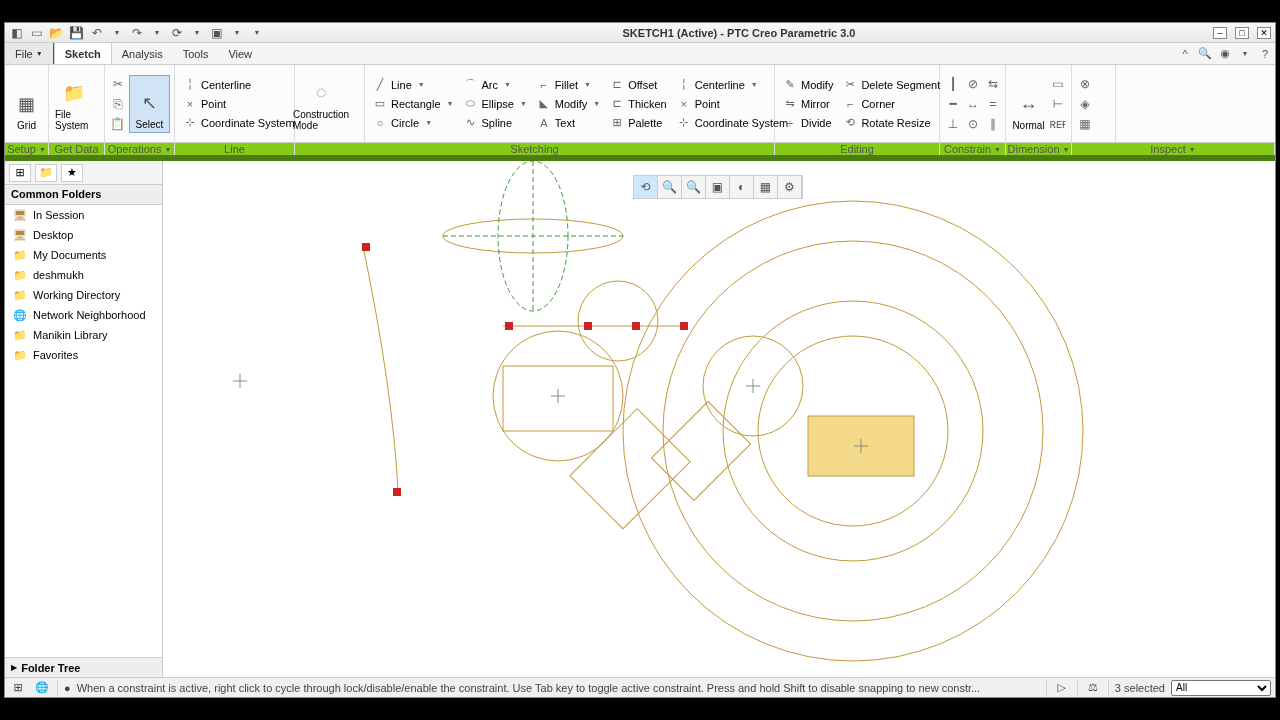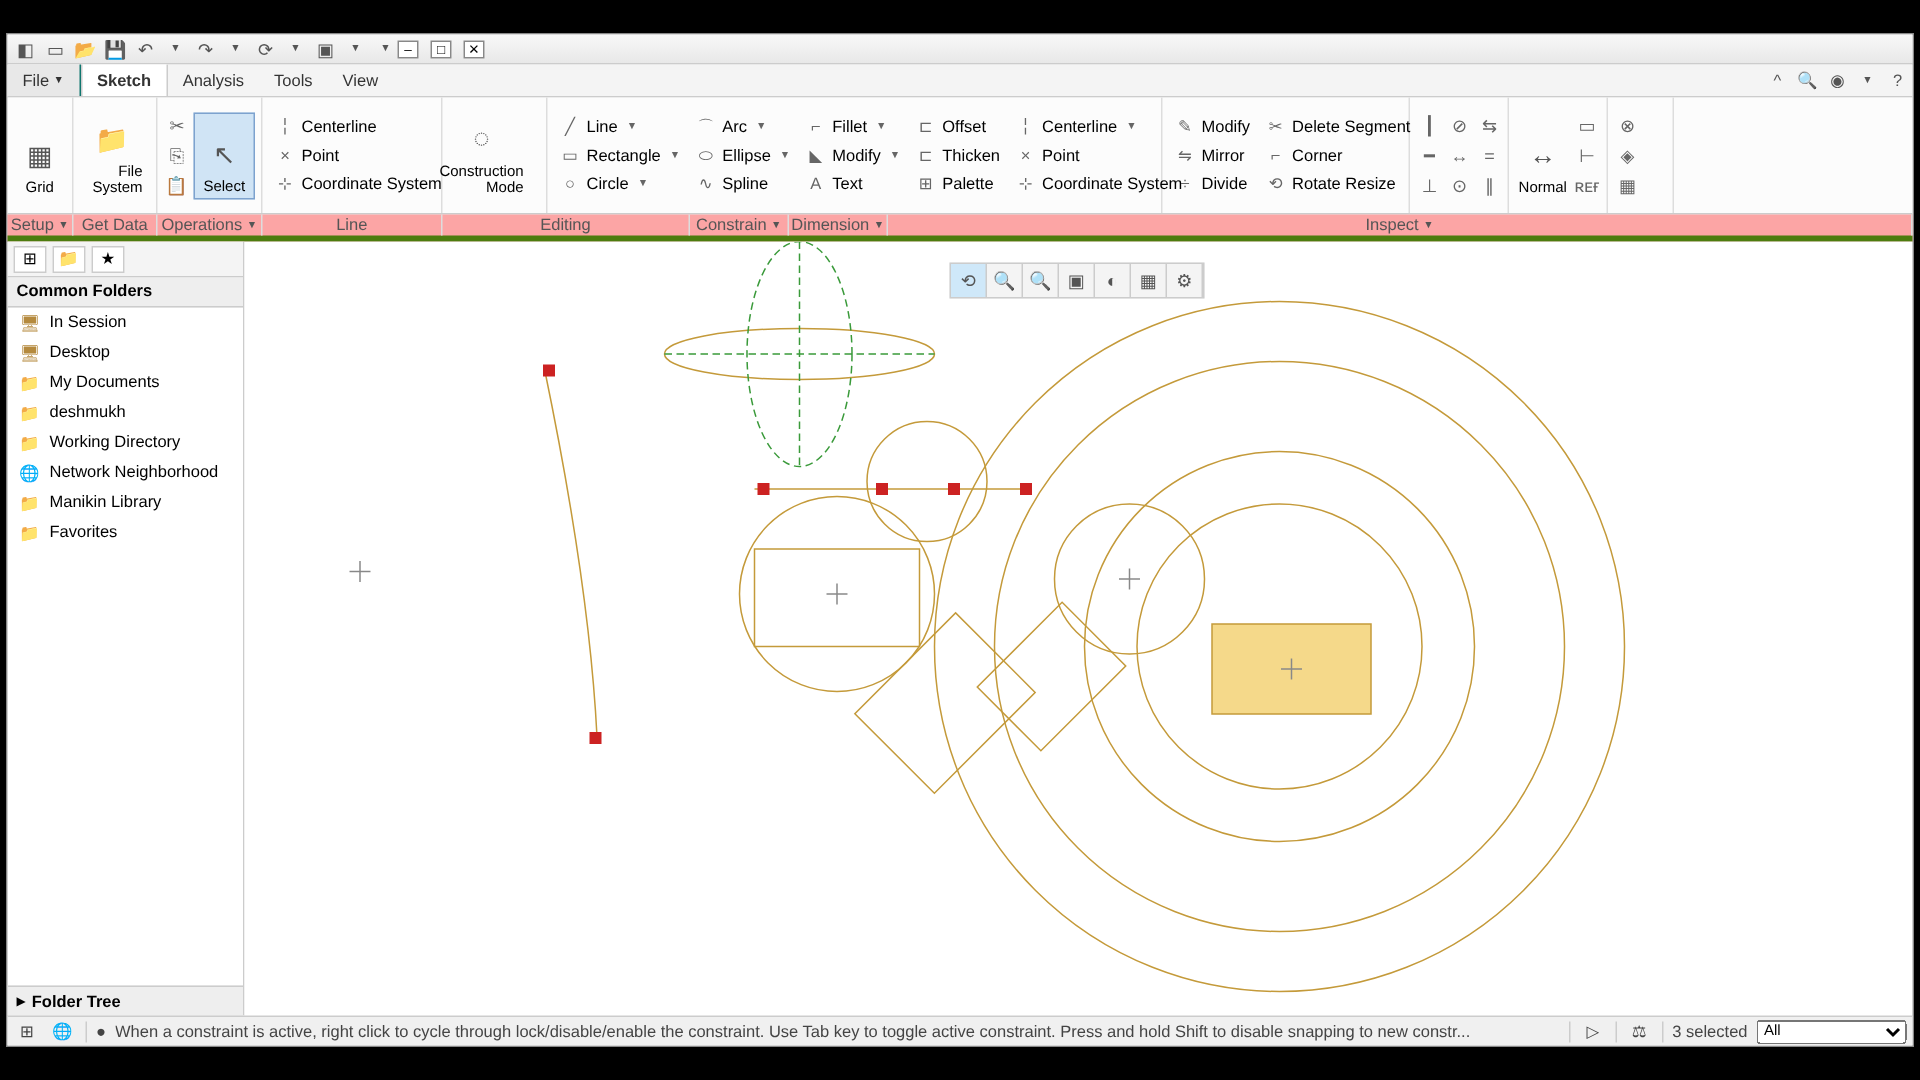--- a/index.html
+++ b/index.html
@@ -16,28 +16,28 @@
 .menubar .tab.file{background:#e8e8e8;border-right:1px solid #0f766e}
 .menubar .tab.active{background:#fff;border-right:1px solid #ccc;border-left:1px solid #ccc;font-weight:bold}
 .menubar .gap{flex:1}
 .menubar .ricon{width:20px;display:flex;align-items:center;justify-content:center;color:#555}
 .ribbon{height:78px;background:#fcfcfc;display:flex;border-bottom:1px solid #ccc}
 .rgroup{border-right:1px solid #ddd;display:flex;flex-direction:column;padding:2px 4px}
 .rgroup .body{flex:1;display:flex;align-items:center;gap:2px}
 .bigbtn{width:44px;height:58px;display:flex;flex-direction:column;align-items:center;justify-content:flex-end;padding:2px;gap:2px;cursor:pointer}
 .bigbtn.sel{background:#d0e4f5;border:1px solid #7da2ce}
 .bigbtn .bi{height:28px;display:flex;align-items:center;justify-content:center;font-size:18px;color:#555}
-.bigbtn .bl{font-size:10px;text-align:right;line-height:11px}
+.bigbtn .bl{font-size:10px;text-align:left;line-height:11px}
 .col3{display:flex;flex-direction:column;gap:1px}
 .rbtn{height:18px;display:flex;align-items:center;gap:4px;padding:0 4px;cursor:pointer;white-space:nowrap}
 .rbtn .ri{width:14px;height:14px;display:flex;align-items:center;justify-content:center;color:#666;font-size:11px}
 .rbtn .dd{font-size:7px;color:#666;margin-left:2px}
 .iconcol{display:flex;flex-direction:column;gap:2px}
 .iconcol .ic{width:18px;height:18px;display:flex;align-items:center;justify-content:center;color:#666;font-size:12px}
-.grouplabels{height:18px;background:#fca5a5;display:flex;border-bottom:4px solid #4d7c0f;font-size:10px;color:#555}
+.grouplabels{height:18px;background:#84cc16;display:flex;border-bottom:6px solid #4d7c0f;font-size:10px;color:#555}
 .grouplabels .gl{display:flex;align-items:center;justify-content:center;border-right:1px solid #ddd}
 .grouplabels .gl .dd{font-size:7px;margin-left:3px}
 .main{flex:1;display:flex;overflow:hidden}
 .sidebar{width:158px;background:#fff;border-right:1px solid #ccc;display:flex;flex-direction:column}
 .sb-tabs{height:24px;background:#f4f4f4;border-bottom:1px solid #ccc;display:flex;align-items:center;gap:4px;padding:0 4px}
 .sb-tabs .st{width:22px;height:18px;border:1px solid #ccc;background:#fff;display:flex;align-items:center;justify-content:center;font-size:11px}
 .sb-hdr{height:20px;background:#eee;border-bottom:1px solid #ccc;padding:3px 6px;font-weight:bold}
 .sb-list{flex:1;overflow:auto}
 .sb-item{height:20px;display:flex;align-items:center;gap:6px;padding:0 8px;cursor:pointer}
 .sb-item .fi{width:14px;height:12px;display:flex;align-items:center;justify-content:center;font-size:11px;color:#b58a3e}
@@ -67,20 +67,21 @@
       <span class="qicon">↶</span>
       <span class="qicon" style="font-size:7px">▼</span>
       <span class="qicon">↷</span>
       <span class="qicon" style="font-size:7px">▼</span>
       <span class="qicon">⟳</span>
       <span class="qicon" style="font-size:7px">▼</span>
       <span class="qicon">▣</span>
       <span class="qicon" style="font-size:7px">▼</span>
       <span class="qicon" style="font-size:7px">▼</span>
     </div>
+    <div class="t-center">SKETCH1 (Active) - PTC Creo Parametric 3.0</div>
     <div class="t-right">
       <span class="win-btn">–</span>
       <span class="win-btn">□</span>
       <span class="win-btn">✕</span>
     </div>
   </div>
 
   <div class="menubar">
     <div class="tab file">
         <span>File</span>
@@ -317,20 +318,21 @@
     <div class="gl" style="width:44px">
         <span>Setup</span>
         <span class="dd">▼</span>
       </div>
     <div class="gl" style="width:56px">Get Data</div>
     <div class="gl" style="width:70px">
         <span>Operations</span>
         <span class="dd">▼</span>
       </div>
     <div class="gl" style="width:120px">Line</div>
+    <div class="gl" style="width:480px">Sketching</div>
     <div class="gl" style="width:165px">Editing</div>
     <div class="gl" style="width:66px">
         <span>Constrain</span>
         <span class="dd">▼</span>
       </div>
     <div class="gl" style="width:66px">
         <span>Dimension</span>
         <span class="dd">▼</span>
       </div>
     <div class="gl" style="flex:1">

